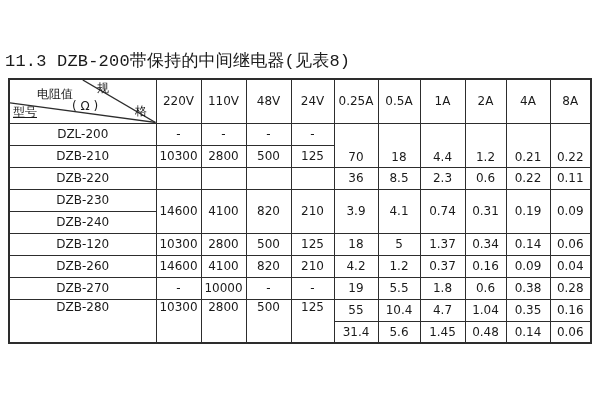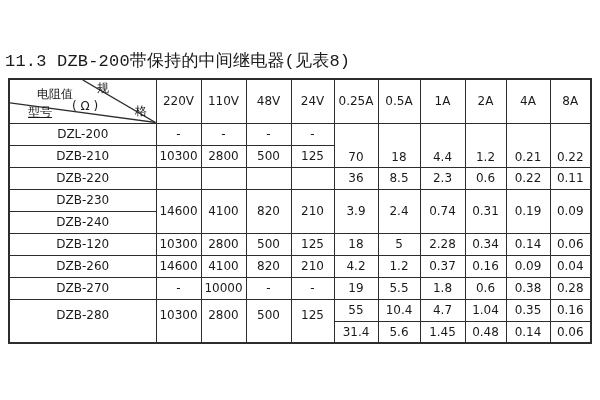--- a/index.html
+++ b/index.html
@@ -35,37 +35,37 @@
     font-weight: normal;
     text-align: center;
     vertical-align: middle;
     padding: 0;
     overflow: hidden;
     white-space: nowrap;
   }
   .spec thead tr { height: 44px; }
   .spec tbody tr { height: 22px; }
   .spec td.va-bottom { vertical-align: bottom; padding-bottom: 3px; text-align: center; }
-  .spec td.va-top { vertical-align: top; padding-top: 8px; margin-left: 35px; }
+  .spec td.va-top { vertical-align: top; padding-top: 0; margin-left: 35px; }
   
   col.c-model { width: 147px; }
   col.c-v1 { width: 45px; } col.c-v2 { width: 45px; }
   col.c-v3 { width: 45px; } col.c-v4 { width: 43px; }
   col.c-a1 { width: 44px; } col.c-a2 { width: 42px; }
   col.c-a3 { width: 45px; } col.c-a4 { width: 41px; }
   col.c-a5 { width: 44px; } col.c-a6 { width: 41px; }
   
   th.corner { position: relative; padding: 0; }
   .corner .diag { position: absolute; left: 0; top: 0; width: 100%; height: 100%; display: block; }
   .corner span { position: absolute; font-size: 12px; line-height: 1.1; white-space: nowrap; text-align: right; }
   .corner .t-spec-top   { left: 87px;  top: 2px; }
   .corner .t-spec-bot   { left: 125px; top: 25px; }
   .corner .t-resist     { left: 27px;  top: 8px; }
   .corner .t-unit       { left: 62px;  top: 20px; }
-  .corner .t-model      { left: 18px;   top: 26px; text-decoration: underline; }
+  .corner .t-model      { left: 3px;   top: 26px; text-decoration: underline; }
 </style>
 </head>
 <body>
 
 <div class="section-title">11.3 DZB-200带保持的中间继电器(见表8)</div>
 
 <table class="spec">
   <colgroup>
     <col class="c-model">
       <col class="c-v1">
@@ -140,38 +140,38 @@
         <td>0.22</td>
         <td>0.11</td>
       </tr>
       <tr>
         <td>DZB-230</td>
         <td rowspan="2">14600</td>
         <td rowspan="2">4100</td>
         <td rowspan="2">820</td>
         <td rowspan="2">210</td>
         <td rowspan="2">3.9</td>
-        <td rowspan="2">2.4</td>
+        <td rowspan="2">4.1</td>
         <td rowspan="2">0.74</td>
         <td rowspan="2">0.31</td>
         <td rowspan="2">0.19</td>
         <td rowspan="2">0.09</td>
       </tr>
       <tr>
         <td>DZB-240</td>
       </tr>
       <tr>
         <td>DZB-120</td>
         <td>10300</td>
         <td>2800</td>
         <td>500</td>
         <td>125</td>
         <td>18</td>
         <td>5</td>
-        <td>2.28</td>
+        <td>1.37</td>
         <td>0.34</td>
         <td>0.14</td>
         <td>0.06</td>
       </tr>
       <tr>
         <td>DZB-260</td>
         <td>14600</td>
         <td>4100</td>
         <td>820</td>
         <td>210</td>

